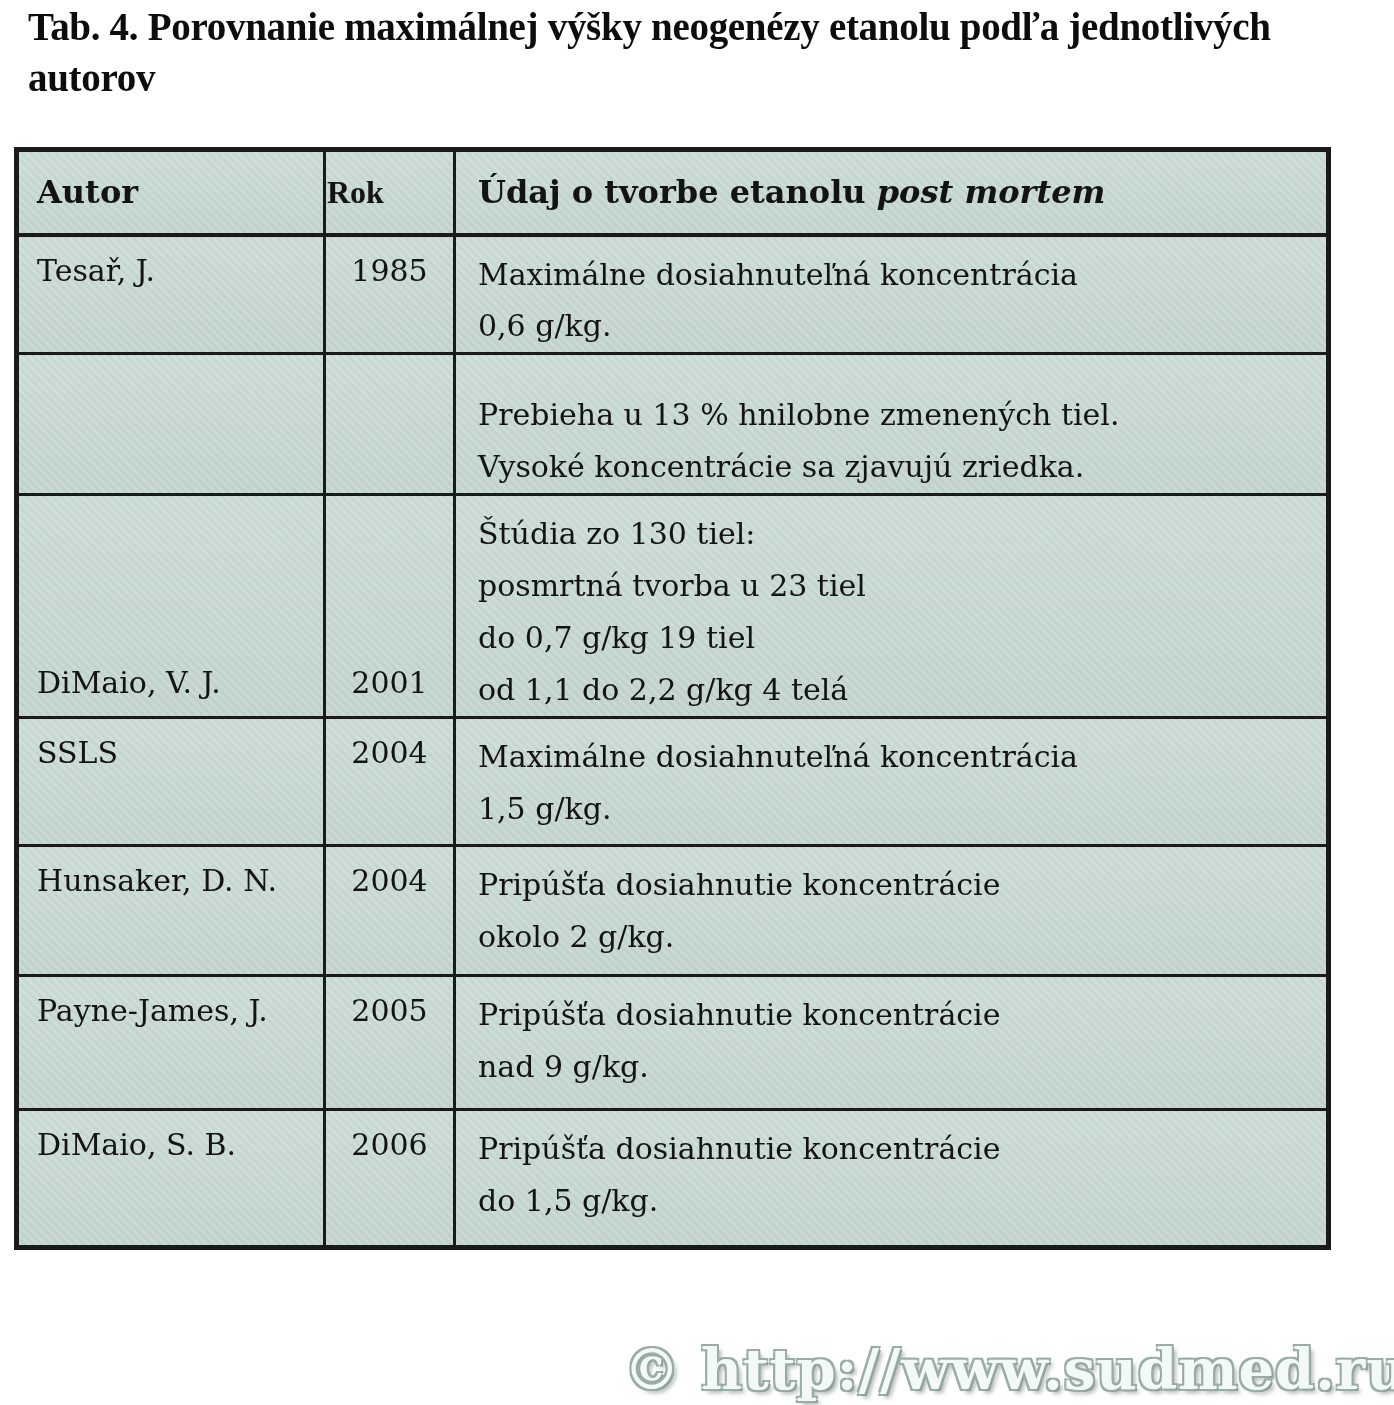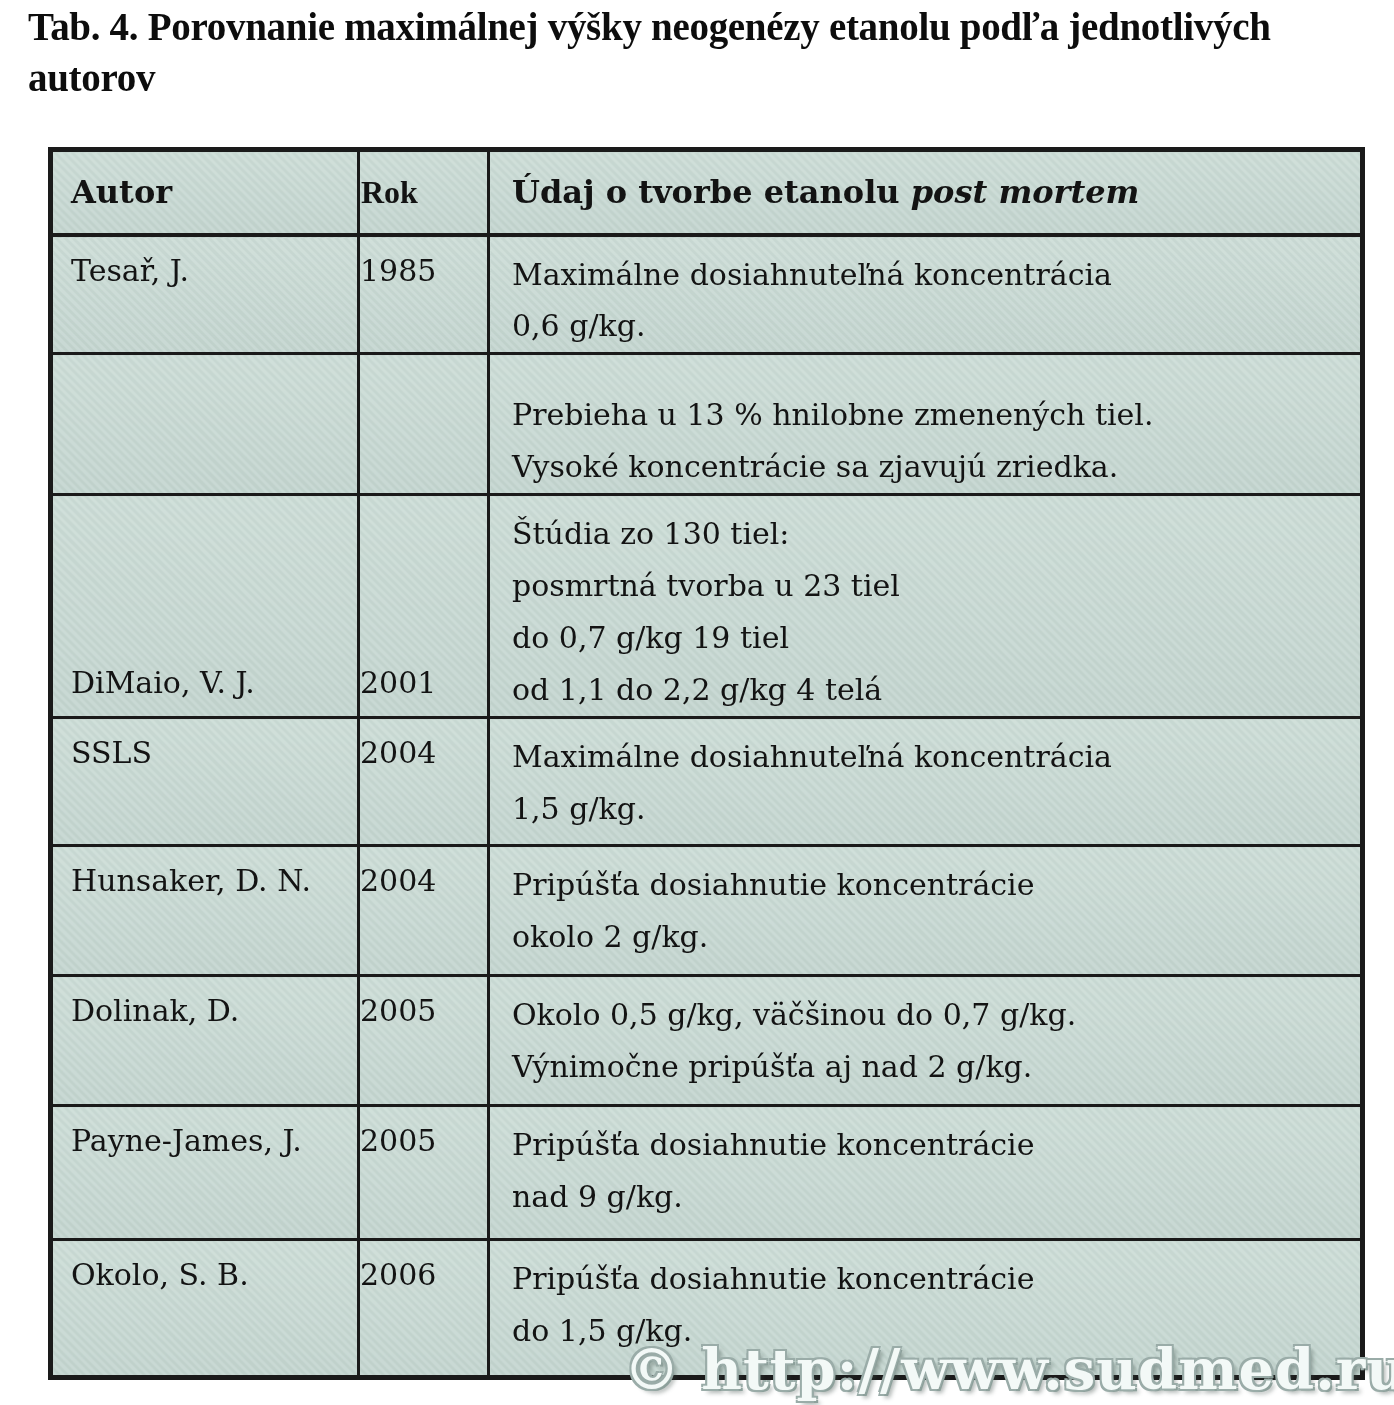--- a/index.html
+++ b/index.html
@@ -11,21 +11,21 @@
     font-family:"DejaVu Serif","Liberation Serif",serif;
     color:#131313;
   }
   .doc-title{
     position:absolute;left:28px;top:2px;width:1356px;
     font-family:"Liberation Serif","DejaVu Serif",serif;
     font-size:39px;font-weight:bold;line-height:1.30;
     letter-spacing:-0.3px;color:#0d0d0d;
   }
   table.data-table{
-    position:absolute;left:48px;top:147px;
+    position:absolute;left:14px;top:147px;
     width:1312px;
     border-collapse:collapse;table-layout:fixed;
     border:5px solid #1a1a1a;
   }
   .data-table th,.data-table td{
     border:3px solid #1a1a1a;
     background-color:#cbdcd6;
     background-image:
       repeating-linear-gradient(45deg, rgba(255,255,255,0.06) 0 3px, rgba(60,85,80,0.045) 3px 6px),
       linear-gradient(180deg, rgba(255,255,255,0.05), rgba(90,110,105,0.05));
@@ -36,21 +36,21 @@
   .data-table th{
     vertical-align:middle;text-align:left;
     font-weight:bold;font-size:32px;
     border-bottom-width:4px;
   }
   .th-autor{padding-left:18px;}
   .th-rok{text-align:center;font-family:Liberation Serif, serif;}
   .th-udaj{padding-left:22px;}
   .th-udaj .pm-italic{font-style:italic;}
   .cell-autor{padding:16px 6px 0 18px;white-space:nowrap;}
-  .cell-rok{text-align:left;padding:16px 0 0 0;}
+  .cell-rok{text-align:center;padding:16px 0 0 0;}
   .cell-udaj{padding:12px 10px 0 22px;line-height:1.73;}
   .cell-udaj div{white-space:nowrap;}
   td.va-bottom{vertical-align:bottom;padding-bottom:16px;}
   td.va-middle{padding-top:34px;}
   .watermark{
     position:absolute;top:1336px;right:-14px;
     font-family:"DejaVu Serif","Liberation Serif",serif;
     font-size:56px;font-weight:bold;letter-spacing:1px;
     white-space:nowrap;
     color:#f3f9f7;
@@ -121,38 +121,30 @@
           </td>
         </tr>
         <tr style="height: 130px;">
           <td class="cell-autor">Hunsaker, D. N.</td>
           <td class="cell-rok">2004</td>
           <td class="cell-udaj">
             <div>Pripúšťa dosiahnutie koncentrácie</div>
             <div>okolo 2 g/kg.</div>
           </td>
         </tr>
-        <tr style="height: 130px;">
-          <td class="cell-autor">Dolinak, D.</td>
-          <td class="cell-rok">2005</td>
-          <td class="cell-udaj">
-            <div>Okolo 0,5 g/kg, väčšinou do 0,7 g/kg.</div>
-            <div>Výnimočne pripúšťa aj nad 2 g/kg.</div>
-          </td>
-        </tr>
         <tr style="height: 134px;">
           <td class="cell-autor">Payne-James, J.</td>
           <td class="cell-rok">2005</td>
           <td class="cell-udaj">
             <div>Pripúšťa dosiahnutie koncentrácie</div>
             <div>nad 9 g/kg.</div>
           </td>
         </tr>
         <tr style="height: 138px;">
-          <td class="cell-autor">Okolo, S. B.</td>
+          <td class="cell-autor">DiMaio, S. B.</td>
           <td class="cell-rok">2006</td>
           <td class="cell-udaj">
             <div>Pripúšťa dosiahnutie koncentrácie</div>
             <div>do 1,5 g/kg.</div>
           </td>
         </tr>
       </tbody>
   </table>
 
   <div class="watermark">© http://www.sudmed.ru</div>

